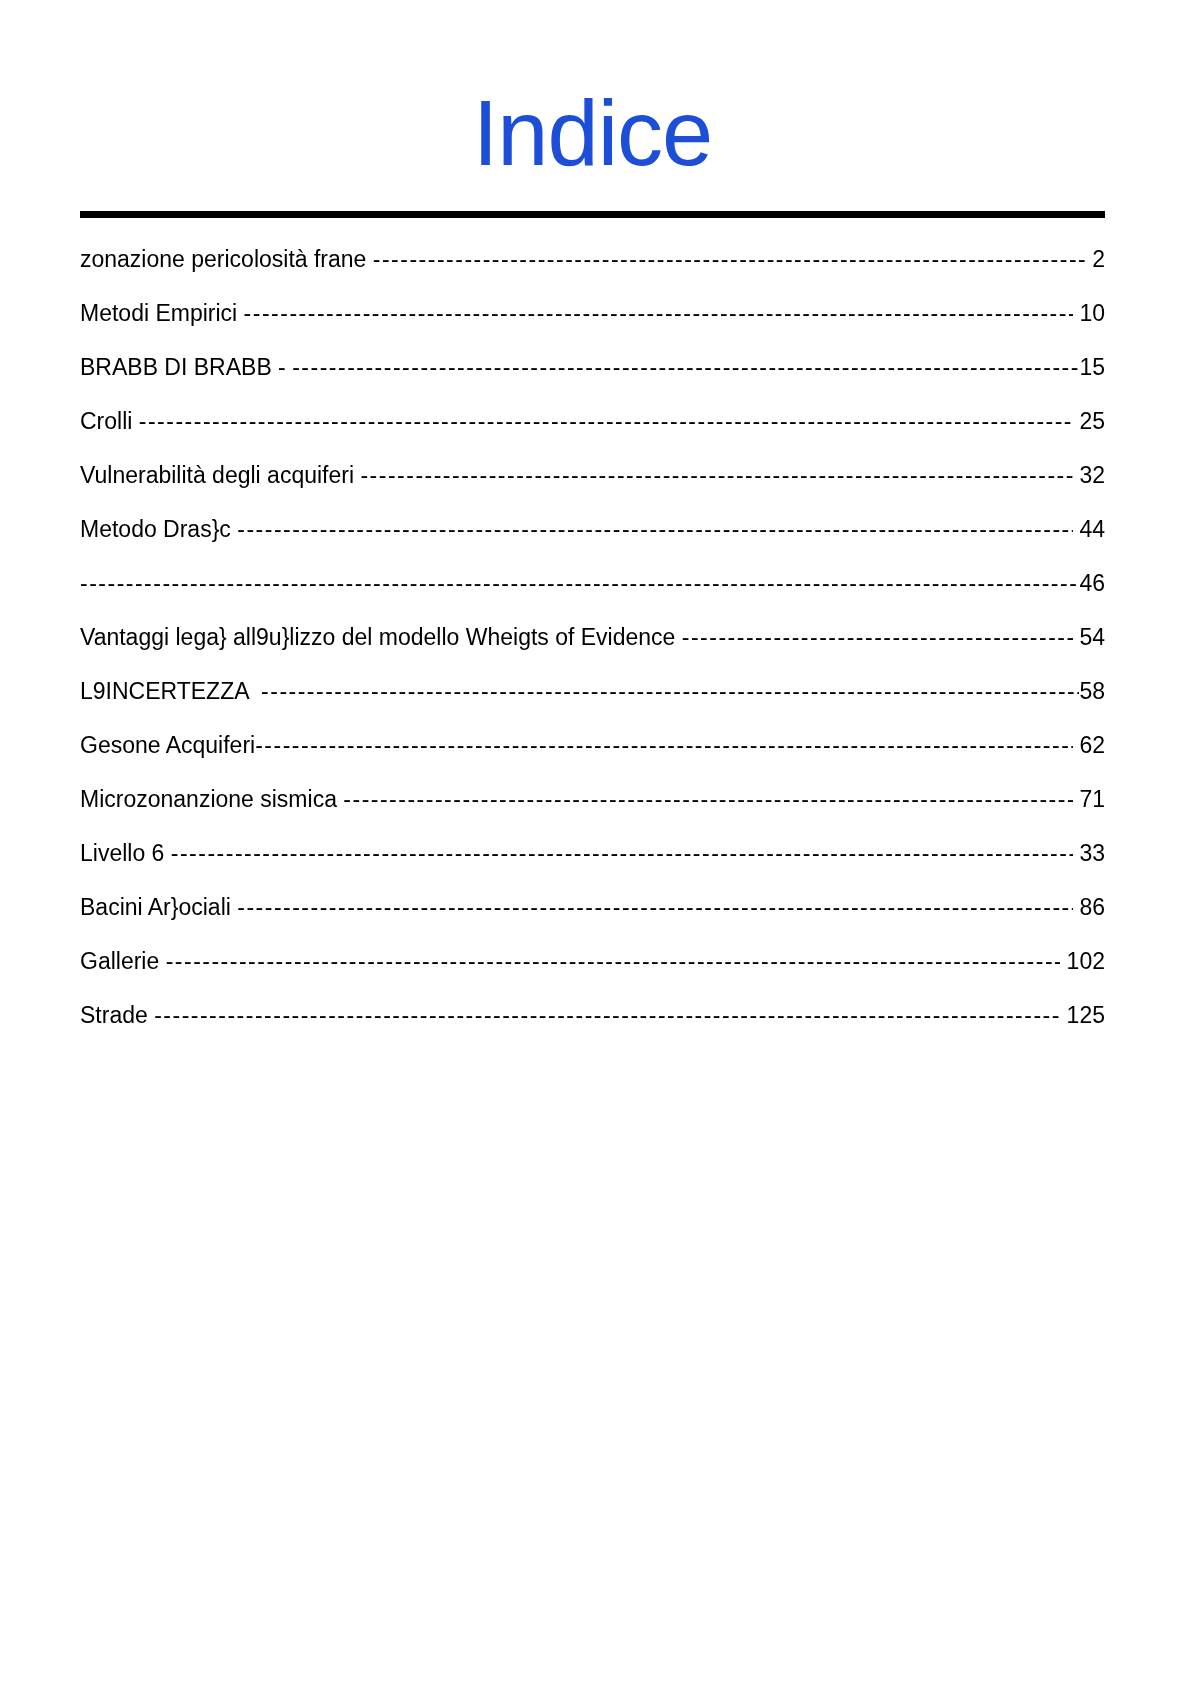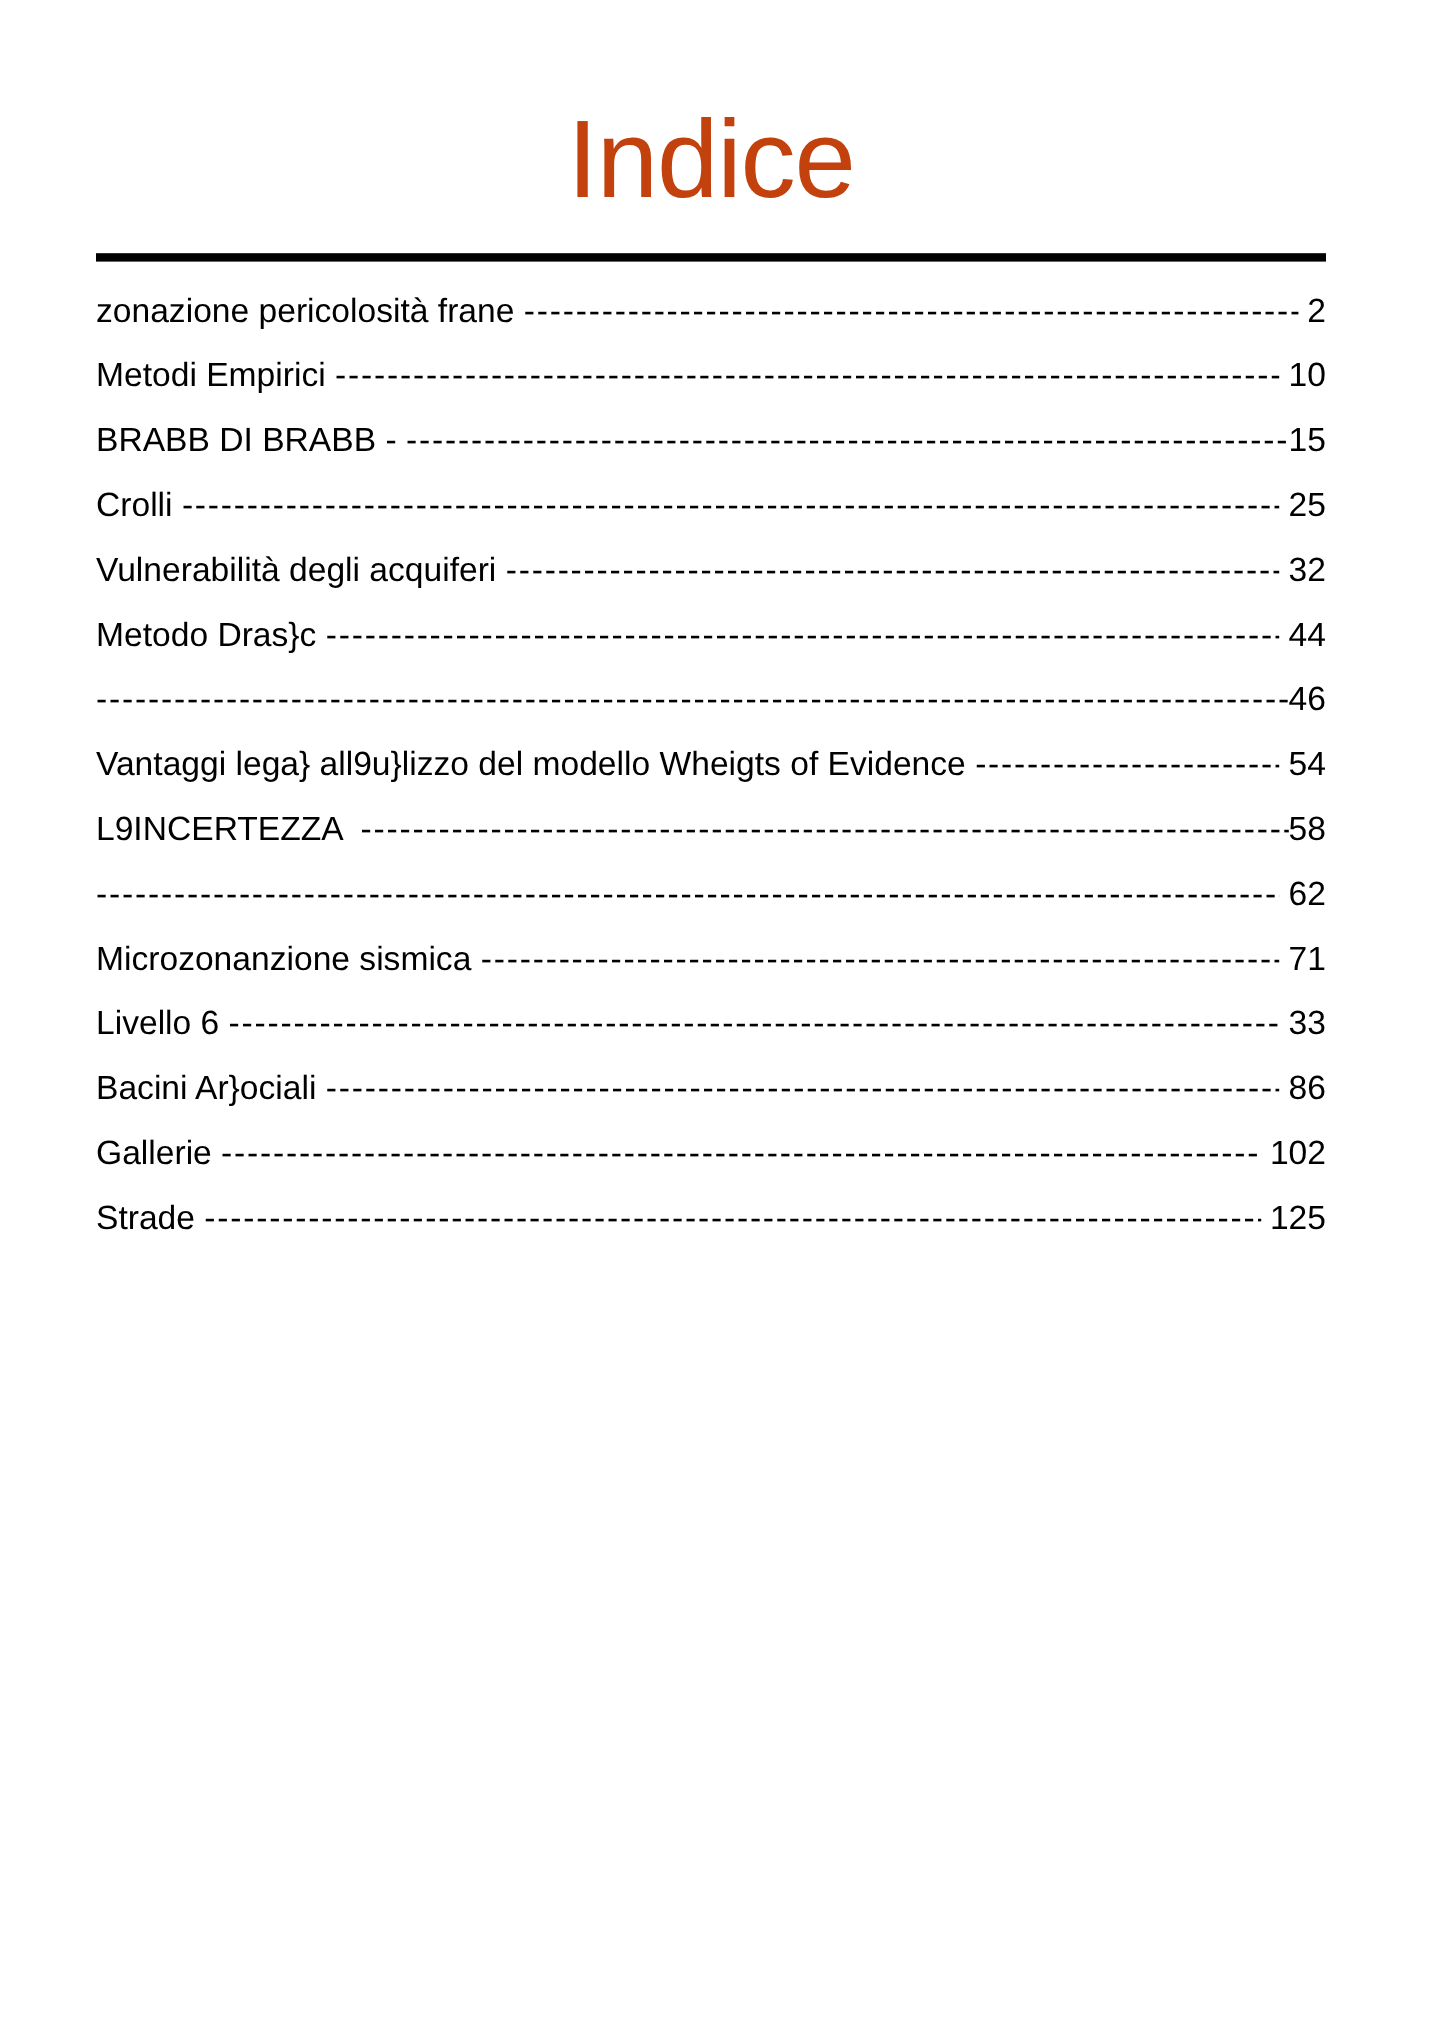--- a/index.html
+++ b/index.html
@@ -33,21 +33,21 @@
     margin-top: 32px;
   }
   .toc {
     margin-top: 14px;
   }
   .toc-row {
     display: flex;
     align-items: baseline;
     height: 54px;
     line-height: 54px;
-    font-size: 28px;
+    font-size: 23px;
   }
   .toc-label {
     white-space: pre;
     flex: 0 0 auto;
   }
   .toc-leader {
     flex: 1 1 auto;
     overflow: hidden;
     white-space: nowrap;
     letter-spacing: 1.5px;
@@ -55,21 +55,21 @@
   }
   .toc-pagenum {
     white-space: pre;
     flex: 0 0 auto;
   }
 </style>
 </head>
 <body>
 
 <div class="page" style="background: rgb(255, 255, 255); color: rgb(0, 0, 0);">
-  <h1 class="title" style="color: #c2410c;">Indice</h1>
+  <h1 class="title" style="color: #1d4ed8;">Indice</h1>
   <div class="rule" style="background: rgb(0, 0, 0);"></div>
   <div class="toc" id="toc">
   <div class="toc-row">
     <span class="toc-label">zonazione pericolosità frane </span>
     <span class="toc-leader" aria-hidden="true">------------------------------------------------------------------------------------------------------------------------------------------------------------------------------------------------------------------------------------------------------------------------------------------------------------</span>
     <span class="toc-pagenum"> 2</span>
   </div>
 
   <div class="toc-row">
     <span class="toc-label">Metodi Empirici </span>
@@ -112,20 +112,21 @@
     <span class="toc-pagenum"> 54</span>
   </div>
 
   <div class="toc-row">
     <span class="toc-label">L9INCERTEZZA  </span>
     <span class="toc-leader" aria-hidden="true">------------------------------------------------------------------------------------------------------------------------------------------------------------------------------------------------------------------------------------------------------------------------------------------------------------</span>
     <span class="toc-pagenum">58</span>
   </div>
 
   <div class="toc-row">
+    <span class="toc-label">Gesone Acquiferi</span>
     <span class="toc-leader" aria-hidden="true">------------------------------------------------------------------------------------------------------------------------------------------------------------------------------------------------------------------------------------------------------------------------------------------------------------</span>
     <span class="toc-pagenum"> 62</span>
   </div>
 
   <div class="toc-row">
     <span class="toc-label">Microzonanzione sismica </span>
     <span class="toc-leader" aria-hidden="true">------------------------------------------------------------------------------------------------------------------------------------------------------------------------------------------------------------------------------------------------------------------------------------------------------------</span>
     <span class="toc-pagenum"> 71</span>
   </div>
 

